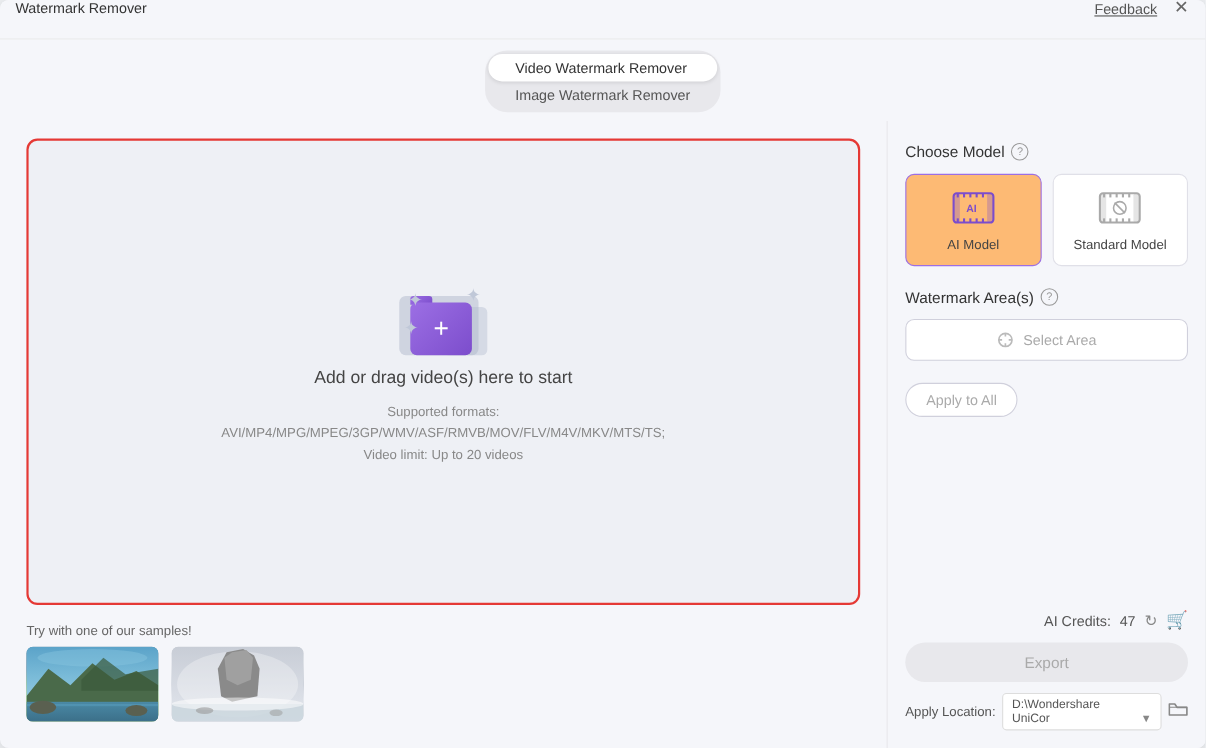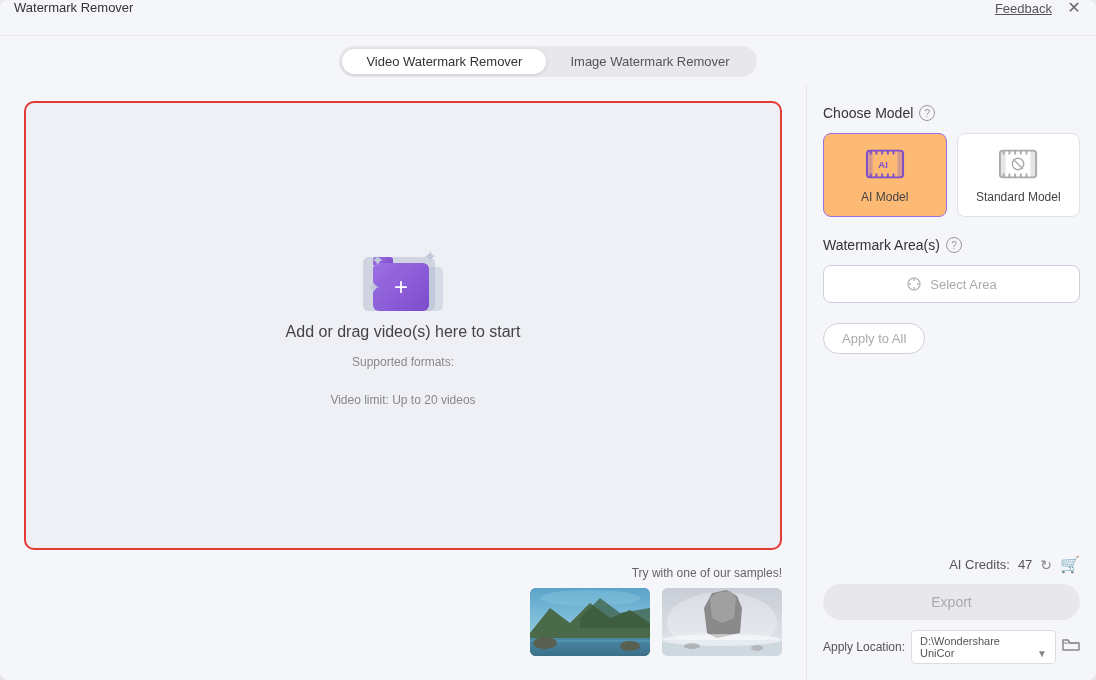--- a/index.html
+++ b/index.html
@@ -65,20 +65,21 @@
       padding: 10px 0 8px;
       background: #f5f6fa;
       flex-shrink: 0;
     }
     .tab-container {
       display: flex;
       background: #e8e8ec;
       border-radius: 20px;
       padding: 3px;
       gap: 0;
+      flex-direction: column;
     }
     .tab {
       padding: 5px 24px;
       border-radius: 16px;
       cursor: pointer;
       font-size: 13px;
       color: #555;
       transition: all 0.2s;
       white-space: nowrap;
     }
@@ -180,21 +181,21 @@
     }
     .drop-text-sub {
       font-size: 12px;
       color: #888;
       text-align: center;
       line-height: 1.6;
     }
     .samples-section {
       display: flex;
       flex-direction: column;
-      align-items: flex-end;
+      align-items: flex-start;
       gap: 8px;
       flex-shrink: 0;
       padding-bottom: 8px;
     }
     .samples-label {
       font-size: 12px;
       color: #666;
     }
     .samples-row {
       display: flex;
@@ -402,21 +403,21 @@
           <div class="folder-main">
             <span class="plus-icon">+</span>
           </div>
           <span class="sparkle sparkle-tl">✦</span>
           <span class="sparkle sparkle-tr">✦</span>
           <span class="sparkle sparkle-bl">✦</span>
         </div>
         <div class="drop-text-main">Add or drag video(s) here to start</div>
         <div class="drop-text-sub">
           <span>Supported formats:</span><br>
-          <br>
+          <span>AVI/MP4/MPG/MPEG/3GP/WMV/ASF/RMVB/MOV/FLV/M4V/MKV/MTS/TS;</span><br>
           <span>Video limit: Up to 20 videos</span>
         </div>
       </div>
 
       <div class="samples-section">
         <div class="samples-label">Try with one of our samples!</div>
         <div class="samples-row">
           <div class="sample-thumb thumb-1">
             
             <svg width="120" height="68" viewBox="0 0 120 68">

